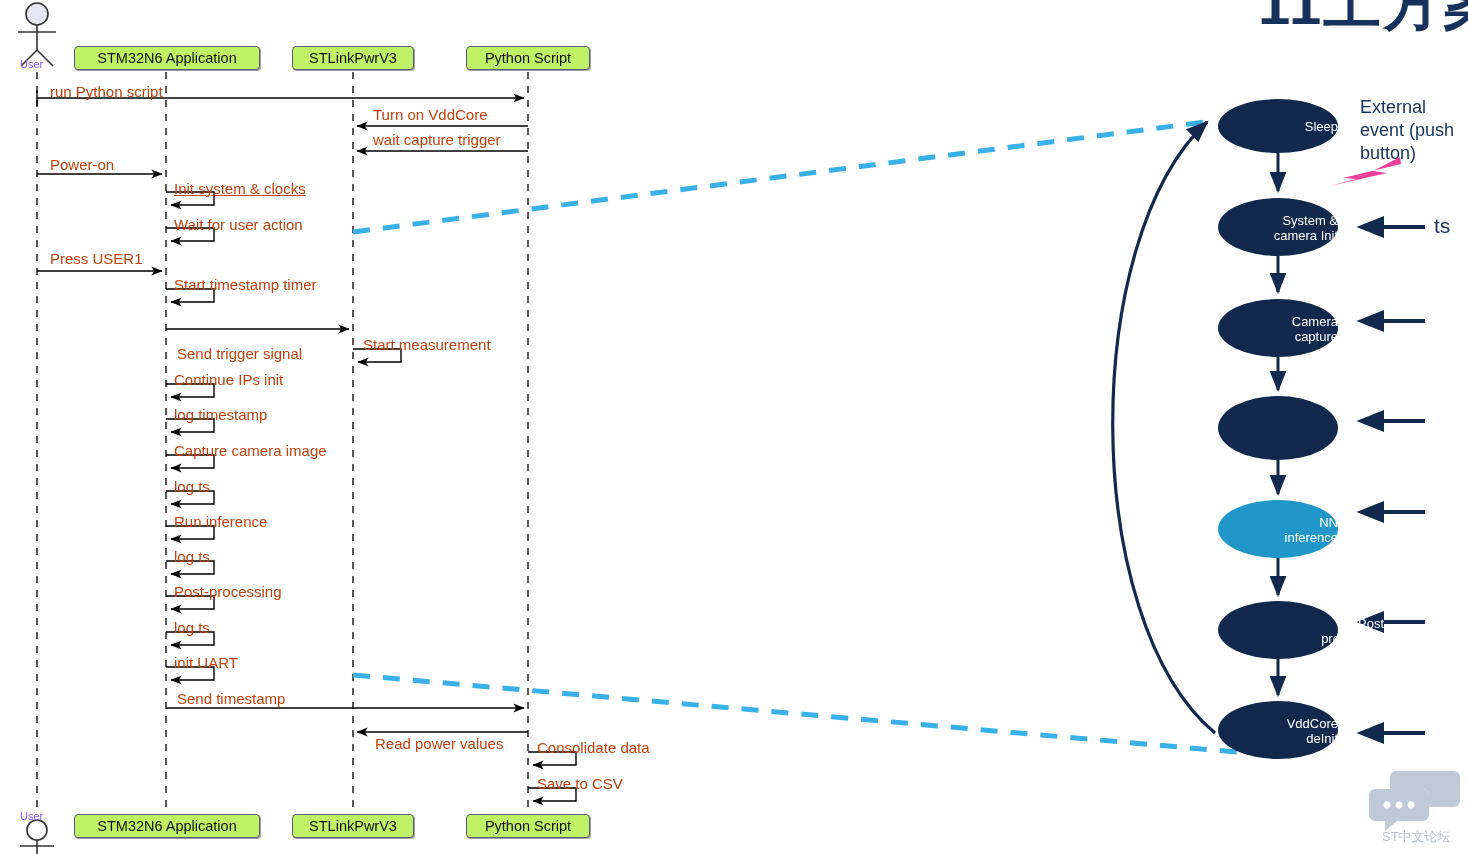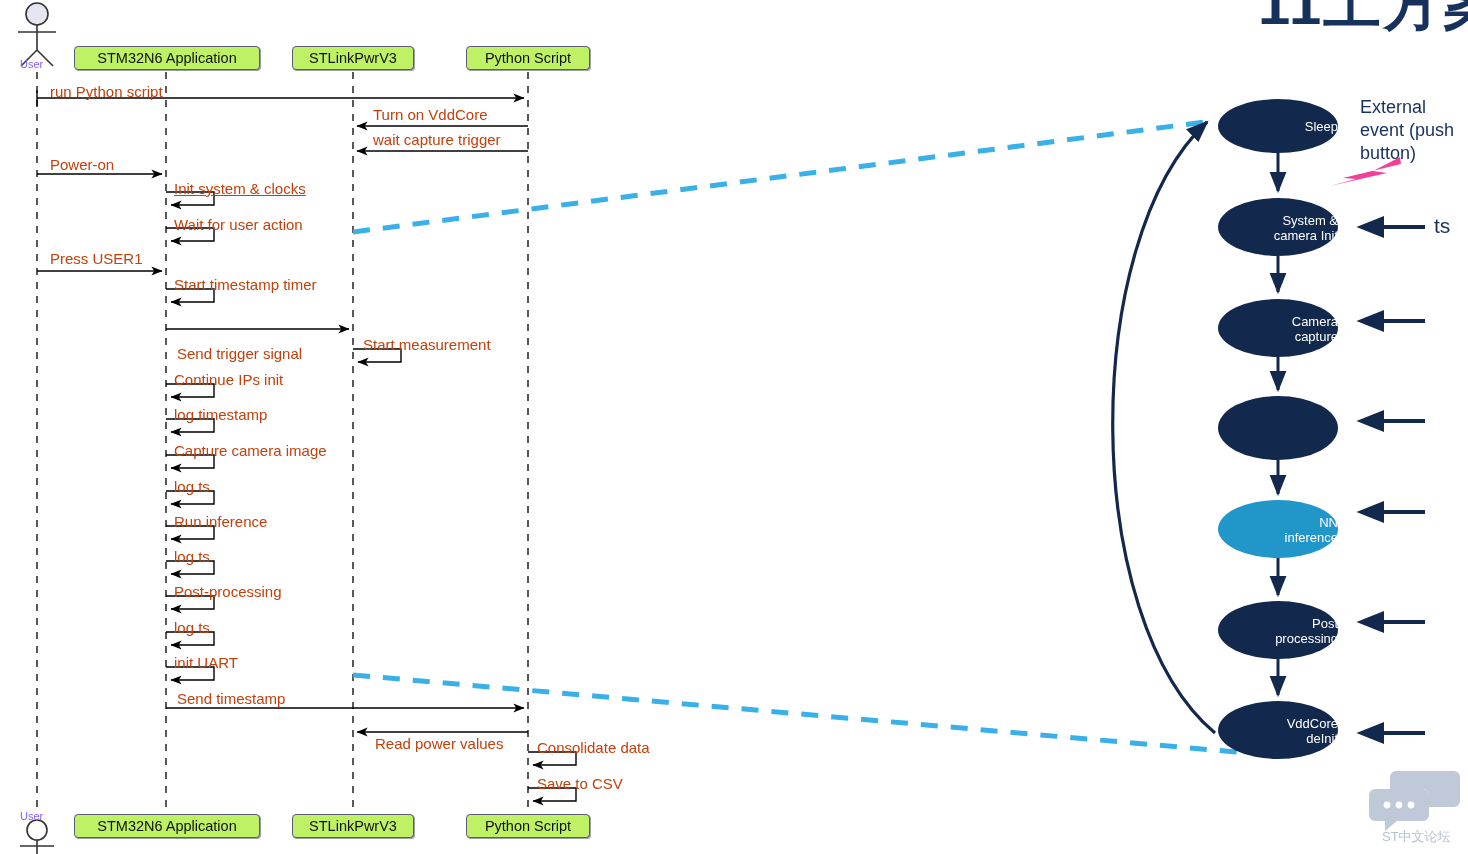--- a/index.html
+++ b/index.html
@@ -264,21 +264,21 @@
   <div class="msg-label" style="left:537px; top:740px;">Consolidate data</div>
   <div class="msg-label" style="left:537px; top:776px;">Save to CSV</div>
 
   <div class="state-label" style="left:1218px; top:119px; width:120px;">Sleep</div>
   <div class="state-label" style="left:1218px; top:213px; width:120px;">System &amp;
 camera Init</div>
   <div class="state-label" style="left:1218px; top:314px; width:120px;">Camera
 capture</div>
   <div class="state-label" style="left:1218px; top:515px; width:120px;">NN
 inference</div>
-  <div class="state-label" style="left:1218px; top:616px; width:120px;">Post
+  <div class="state-label" style="left:1264px; top:616px; width:120px;">Post
 processing</div>
   <div class="state-label" style="left:1218px; top:716px; width:120px;">VddCore
 deInit</div>
 
   <div class="note-text" style="left:1360px; top:96px; width:100px;">External
 event (push
 button)</div>
   <div class="ts-text" style="left:1434px; top:214px;">ts</div>
 
   <div class="wm-bottom-text" style="left:1382px; top:828px;">ST中文论坛</div>

